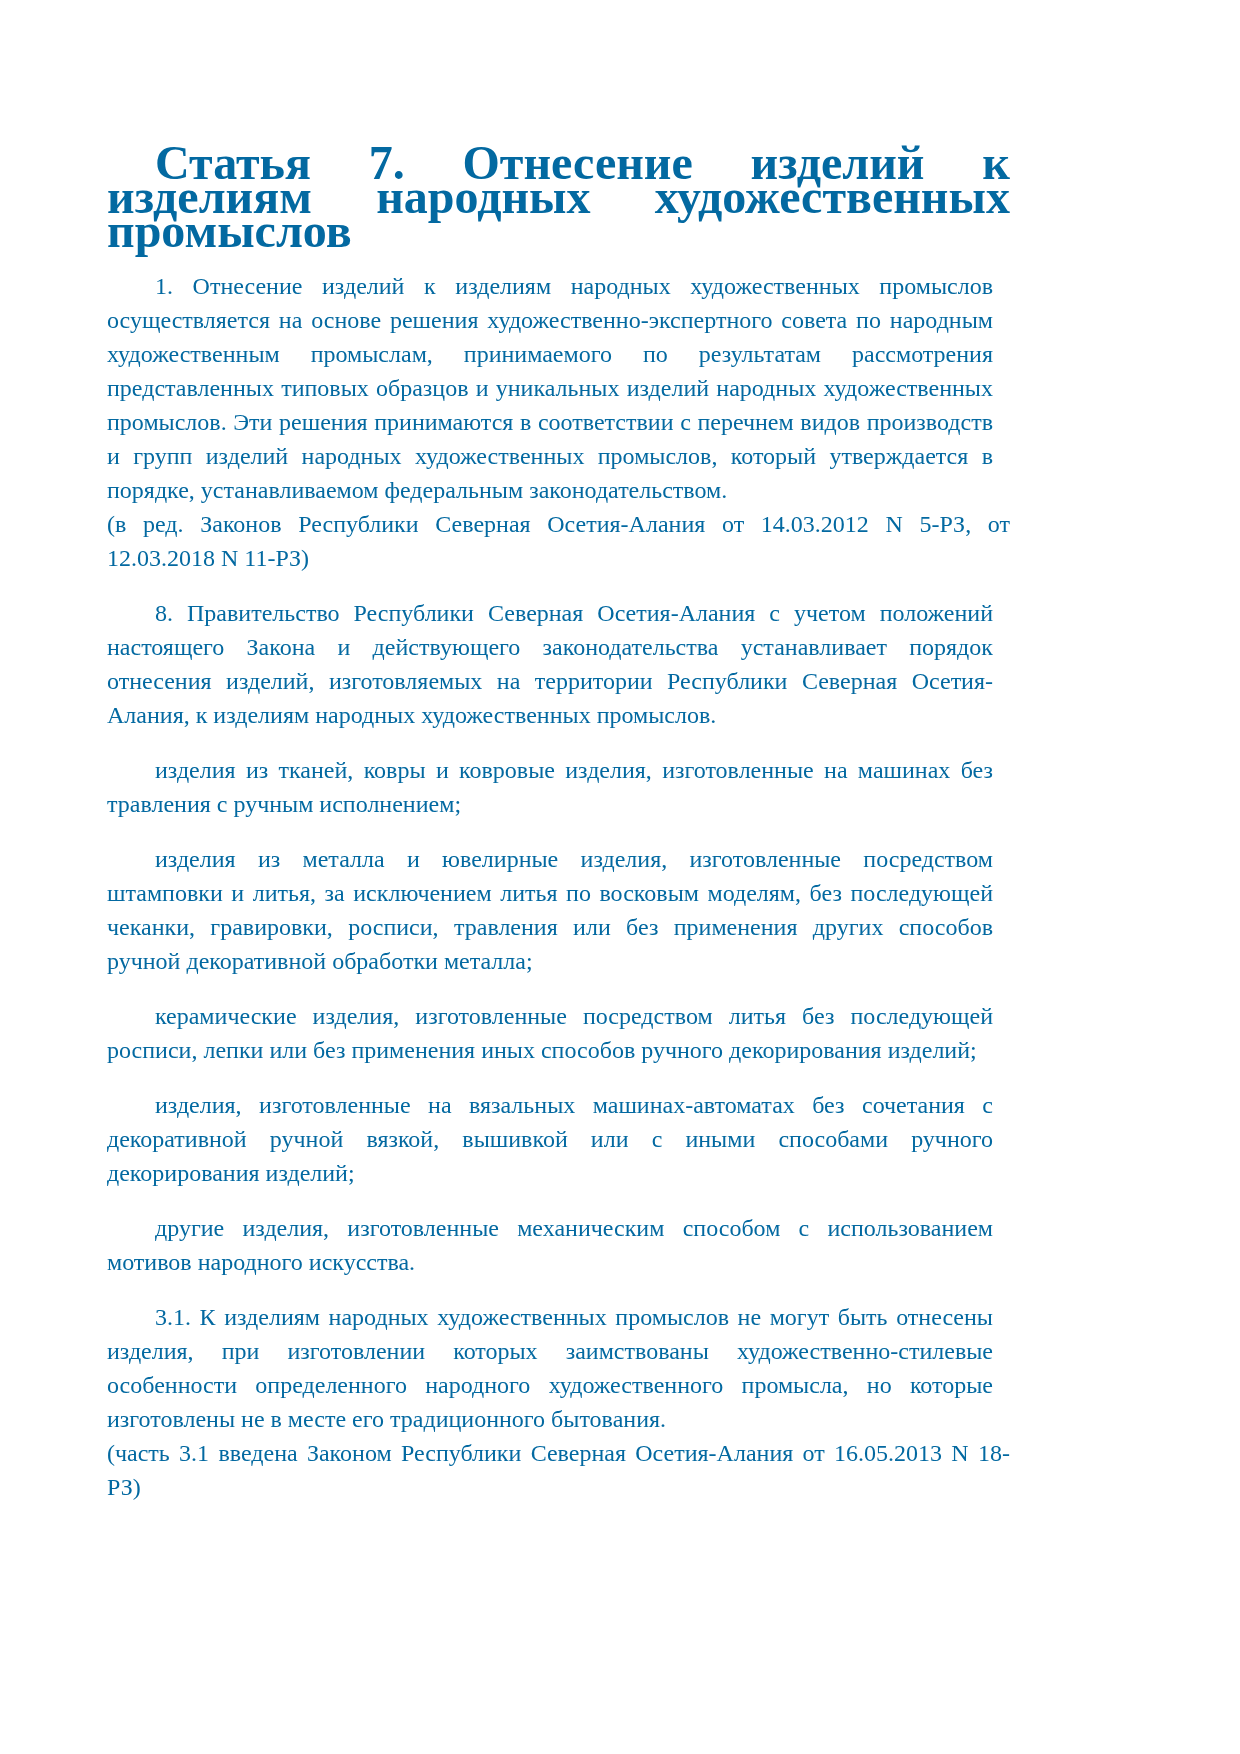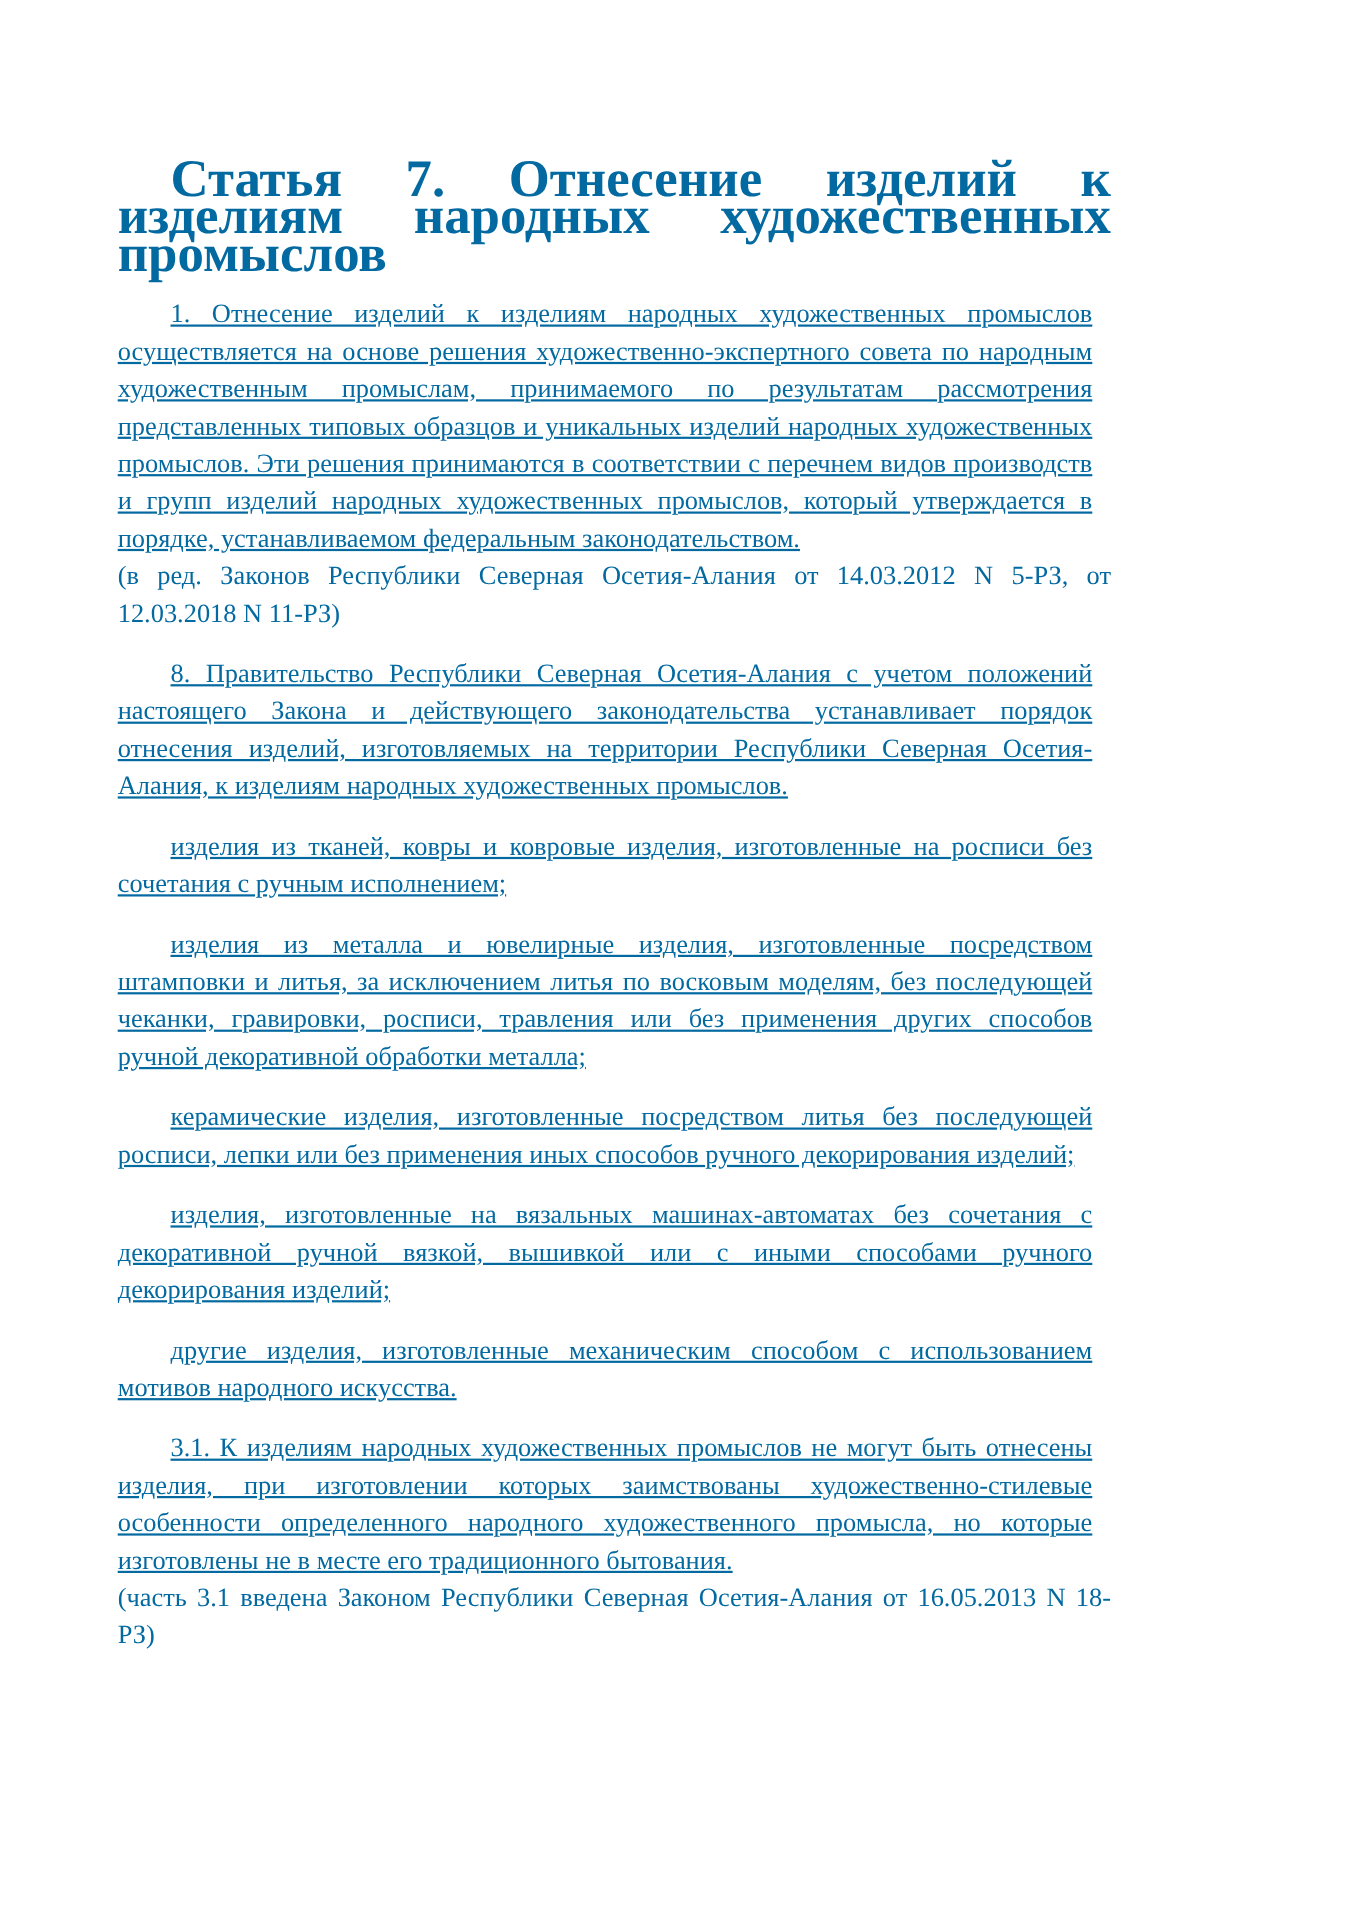--- a/index.html
+++ b/index.html
@@ -23,40 +23,39 @@
   .doc-title {
     font-weight: bold;
     text-align: justify;
     text-indent: 48px;
     margin: 0 0 21px 0;
   }
   p.p-body {
     text-align: justify;
     text-indent: 48px;
     margin: 0 17px 21px 0;
-    text-decoration: underline;
   }
   p.p-body.tight {
     margin-bottom: 0;
   }
   p.p-note {
     text-align: justify;
     text-indent: 0;
     margin: 0 0 21px 0;
   }
 </style>
 </head>
 <body>
 
 <div class="page">
   <h1 class="doc-title">Статья 7. Отнесение изделий к изделиям народных художественных промыслов</h1>
 
   <p class="p-body tight">1. Отнесение изделий к изделиям народных художественных промыслов осуществляется на основе решения художественно-экспертного совета по народным художественным промыслам, принимаемого по результатам рассмотрения представленных типовых образцов и уникальных изделий народных художественных промыслов. Эти решения принимаются в соответствии с перечнем видов производств и групп изделий народных художественных промыслов, который утверждается в порядке, устанавливаемом федеральным законодательством.</p>
   <p class="p-note">(в ред. Законов Республики Северная Осетия-Алания от 14.03.2012 N 5-РЗ, от 12.03.2018 N 11-РЗ)</p>
   <p class="p-body">8. Правительство Республики Северная Осетия-Алания с учетом положений настоящего Закона и действующего законодательства устанавливает порядок отнесения изделий, изготовляемых на территории Республики Северная Осетия-Алания, к изделиям народных художественных промыслов.</p>
-  <p class="p-body">изделия из тканей, ковры и ковровые изделия, изготовленные на росписи без сочетания с ручным исполнением;</p>
+  <p class="p-body">изделия из тканей, ковры и ковровые изделия, изготовленные на машинах без травления с ручным исполнением;</p>
   <p class="p-body">изделия из металла и ювелирные изделия, изготовленные посредством штамповки и литья, за исключением литья по восковым моделям, без последующей чеканки, гравировки, росписи, травления или без применения других способов ручной декоративной обработки металла;</p>
   <p class="p-body">керамические изделия, изготовленные посредством литья без последующей росписи, лепки или без применения иных способов ручного декорирования изделий;</p>
   <p class="p-body">изделия, изготовленные на вязальных машинах-автоматах без сочетания с декоративной ручной вязкой, вышивкой или с иными способами ручного декорирования изделий;</p>
   <p class="p-body">другие изделия, изготовленные механическим способом с использованием мотивов народного искусства.</p>
   <p class="p-body tight">3.1. К изделиям народных художественных промыслов не могут быть отнесены изделия, при изготовлении которых заимствованы художественно-стилевые особенности определенного народного художественного промысла, но которые изготовлены не в месте его традиционного бытования.</p>
   <p class="p-note">(часть 3.1 введена Законом Республики Северная Осетия-Алания от 16.05.2013 N 18-РЗ)</p>
 </div>
 
 </body></html>

